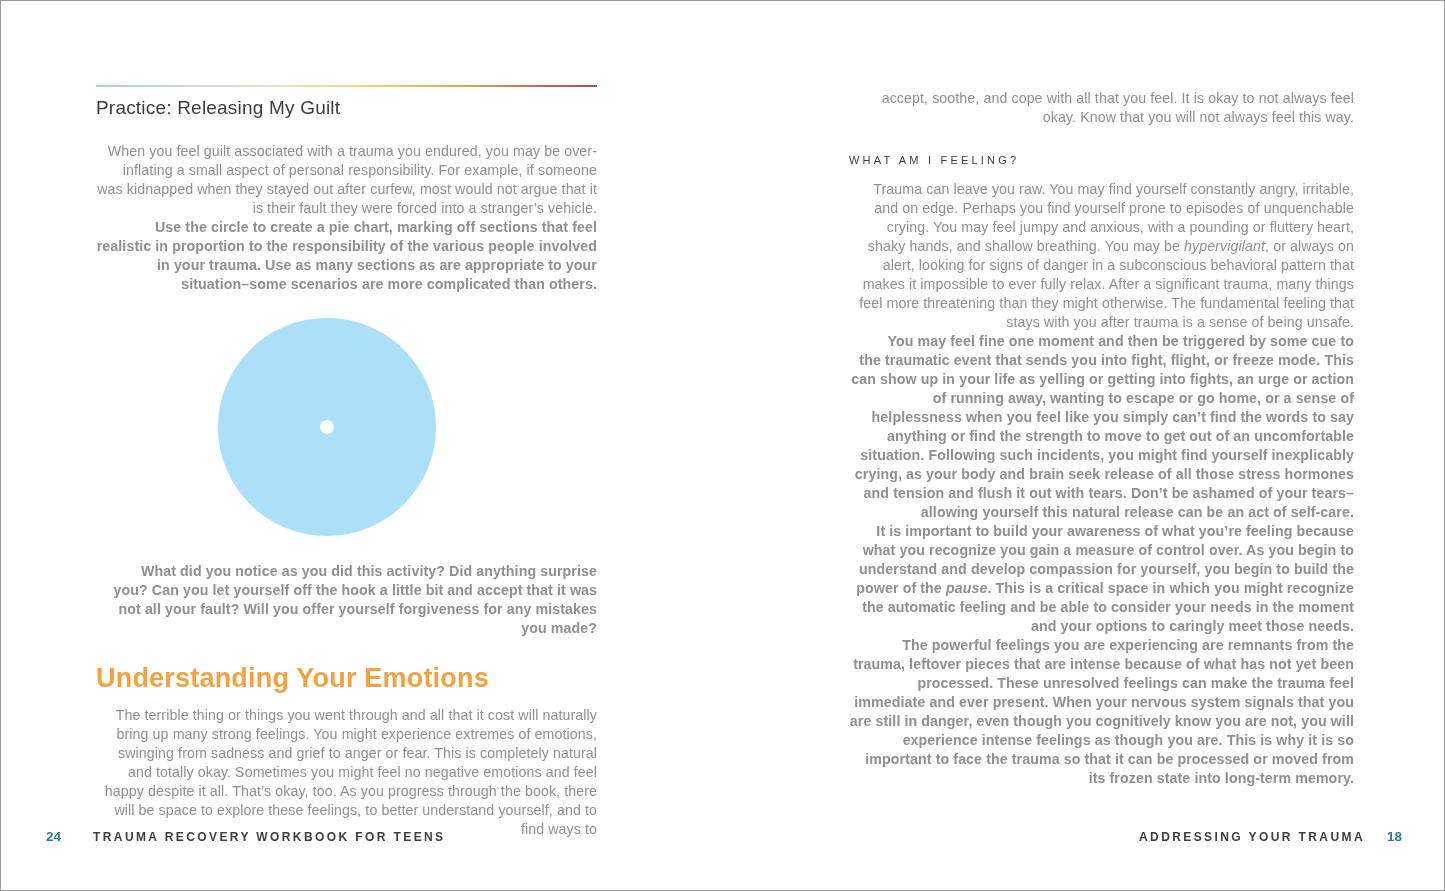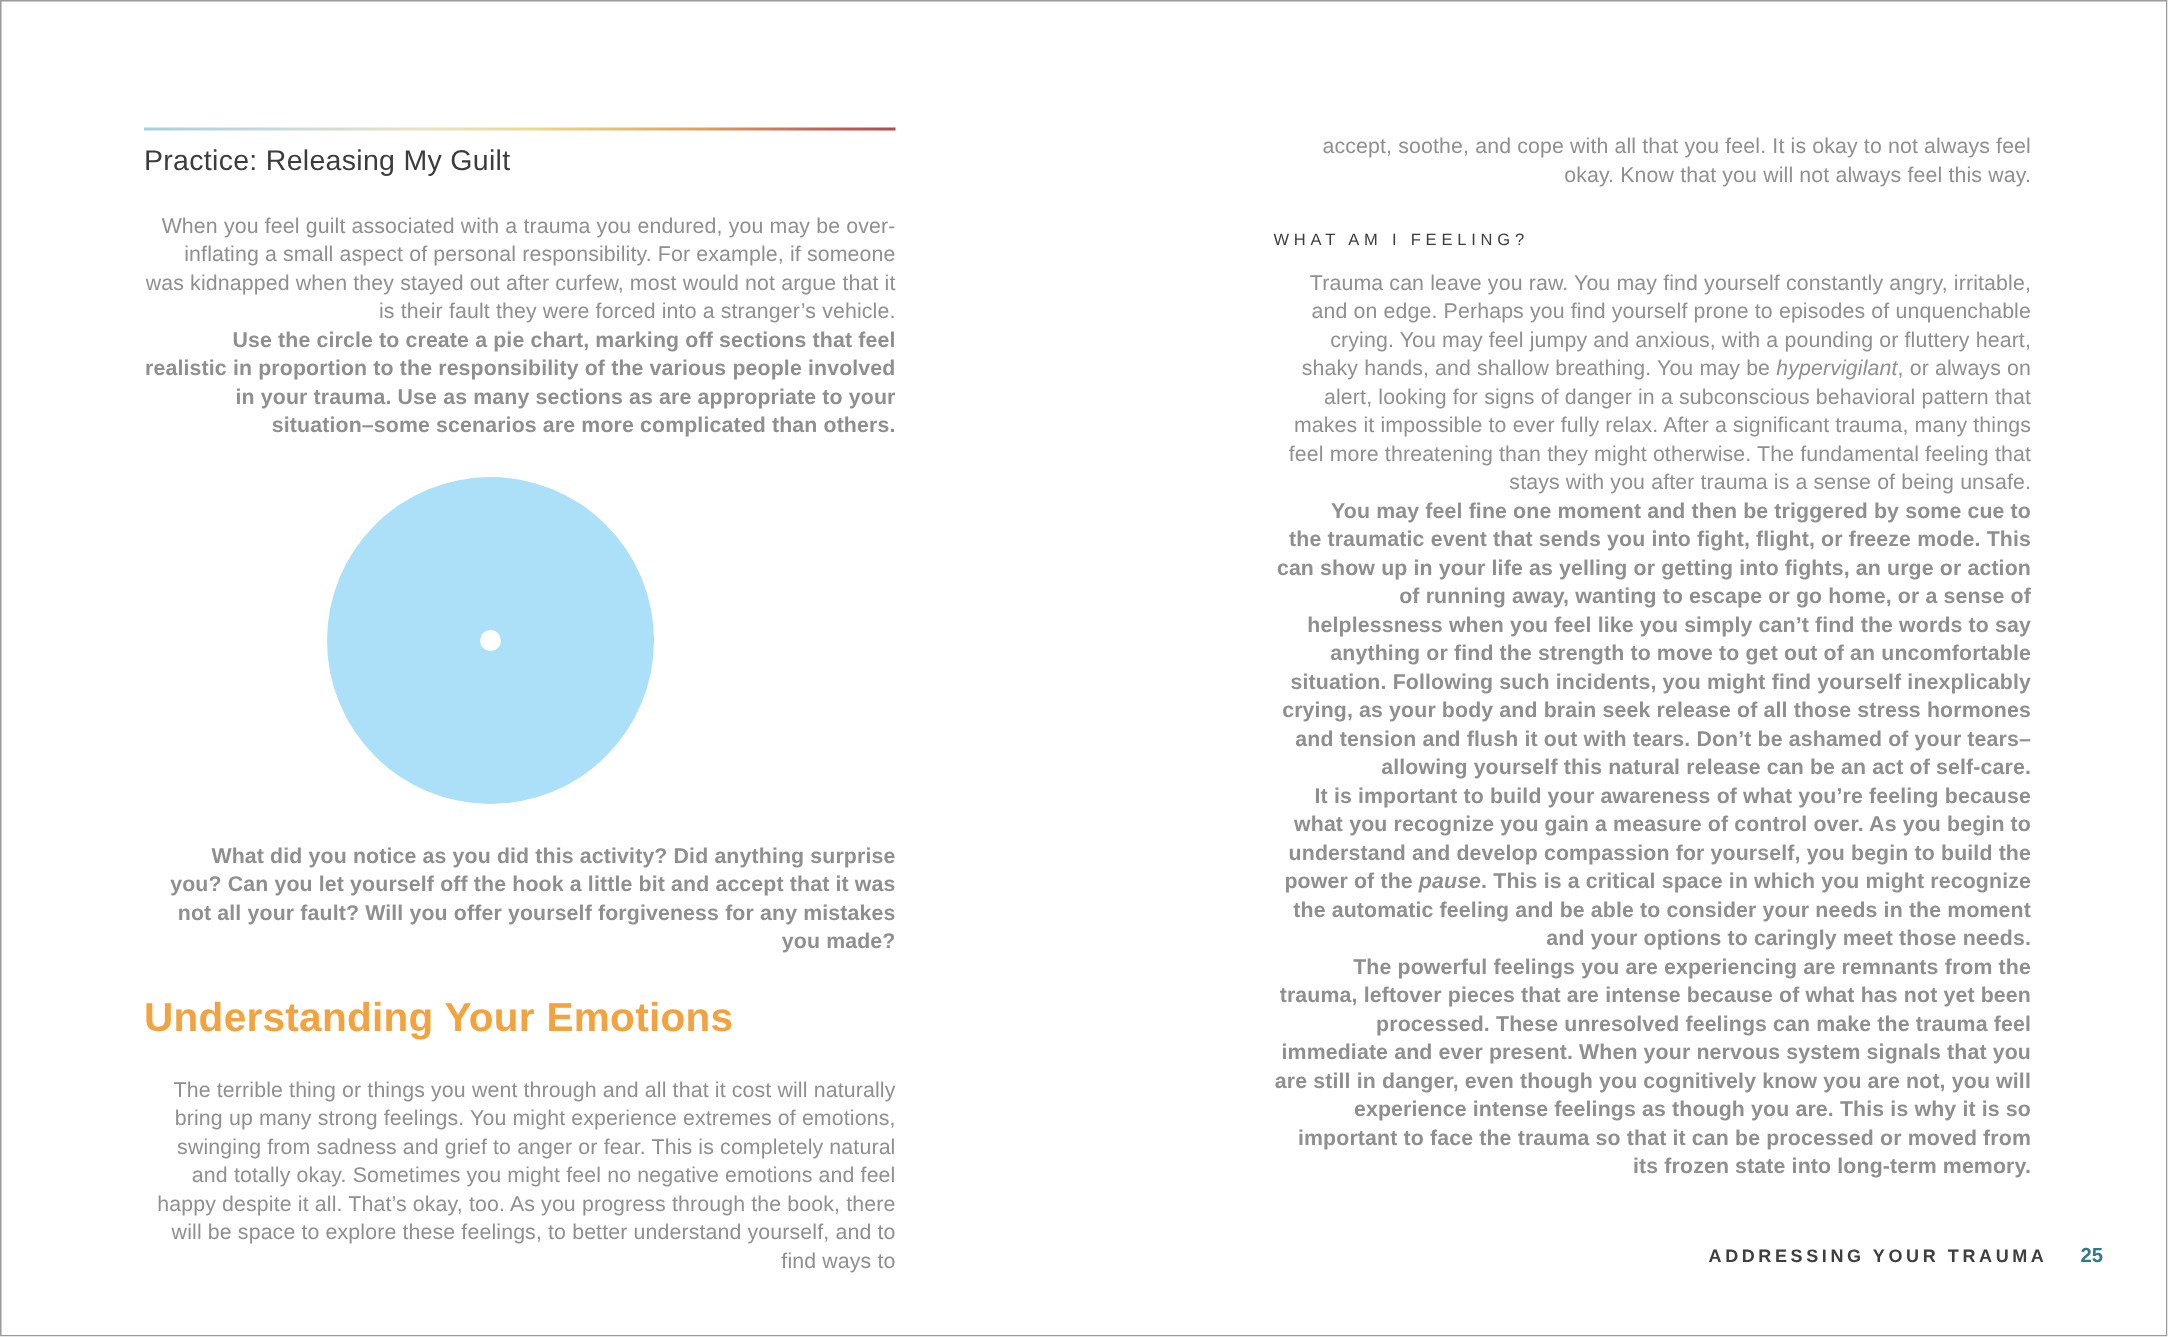--- a/index.html
+++ b/index.html
@@ -51,21 +51,21 @@
     position: relative;
   }
   .dot {
     position: absolute; left: 50%; top: 50%;
     width: 14px; height: 14px; margin: -7px 0 0 -7px;
     border-radius: 50%;
     background: var(--dot-white, #ffffff);
   }
 
   .orange-heading {
-    margin: 25px 0 24px 0;
+    margin: 25px 0 12px 0;
     font-size: 27px; font-weight: 700;
     color: var(--accent-orange, #f2a23e);
     letter-spacing: 0.2px;
   }
   .caps-heading {
     margin: 27px 0 14px 0;
     font-size: 11px; font-weight: 400;
     color: #3c3c3c; letter-spacing: 3.2px;
     text-transform: uppercase;
   }
@@ -111,19 +111,23 @@
 
     <p class="body"><span>Trauma can leave you raw. You may find yourself constantly angry, irritable, and on edge. Perhaps you find yourself prone to episodes of unquenchable crying. You may feel jumpy and anxious, with a pounding or fluttery heart, shaky hands, and shallow breathing. You may be </span><em>hypervigilant</em><span>, or always on alert, looking for signs of danger in a subconscious behavioral pattern that makes it impossible to ever fully relax. After a significant trauma, many things feel more threatening than they might otherwise. The fundamental feeling that stays with you after trauma is a sense of being unsafe.</span></p>
 
     <p class="body indent">You may feel fine one moment and then be triggered by some cue to the traumatic event that sends you into fight, flight, or freeze mode. This can show up in your life as yelling or getting into fights, an urge or action of running away, wanting to escape or go home, or a sense of helplessness when you feel like you simply can’t find the words to say anything or find the strength to move to get out of an uncomfortable situation. Following such incidents, you might find yourself inexplicably crying, as your body and brain seek release of all those stress hormones and tension and flush it out with tears. Don’t be ashamed of your tears–allowing yourself this natural release can be an act of self-care.</p>
 
     <p class="body indent"><span>It is important to build your awareness of what you’re feeling because what you recognize you gain a measure of control over. As you begin to understand and develop compassion for yourself, you begin to build the power of the </span><em>pause</em><span>. This is a critical space in which you might recognize the automatic feeling and be able to consider your needs in the moment and your options to caringly meet those needs.</span></p>
 
     <p class="body indent">The powerful feelings you are experiencing are remnants from the trauma, leftover pieces that are intense because of what has not yet been processed. These unresolved feelings can make the trauma feel immediate and ever present. When your nervous system signals that you are still in danger, even though you cognitively know you are not, you will experience intense feelings as though you are. This is why it is so important to face the trauma so that it can be processed or moved from its frozen state into long-term memory.</p>
   </main>
 
+  <footer class="footer footer-left">
+    <span class="pagenum">24</span>
+    <span class="running">TRAUMA RECOVERY WORKBOOK FOR TEENS</span>
+  </footer>
 
   <footer class="footer footer-right">
     <span class="running">ADDRESSING YOUR TRAUMA</span>
-    <span class="pagenum">25</span>
+    <span class="pagenum">18</span>
   </footer>
 
 </div>
 
 </body></html>

